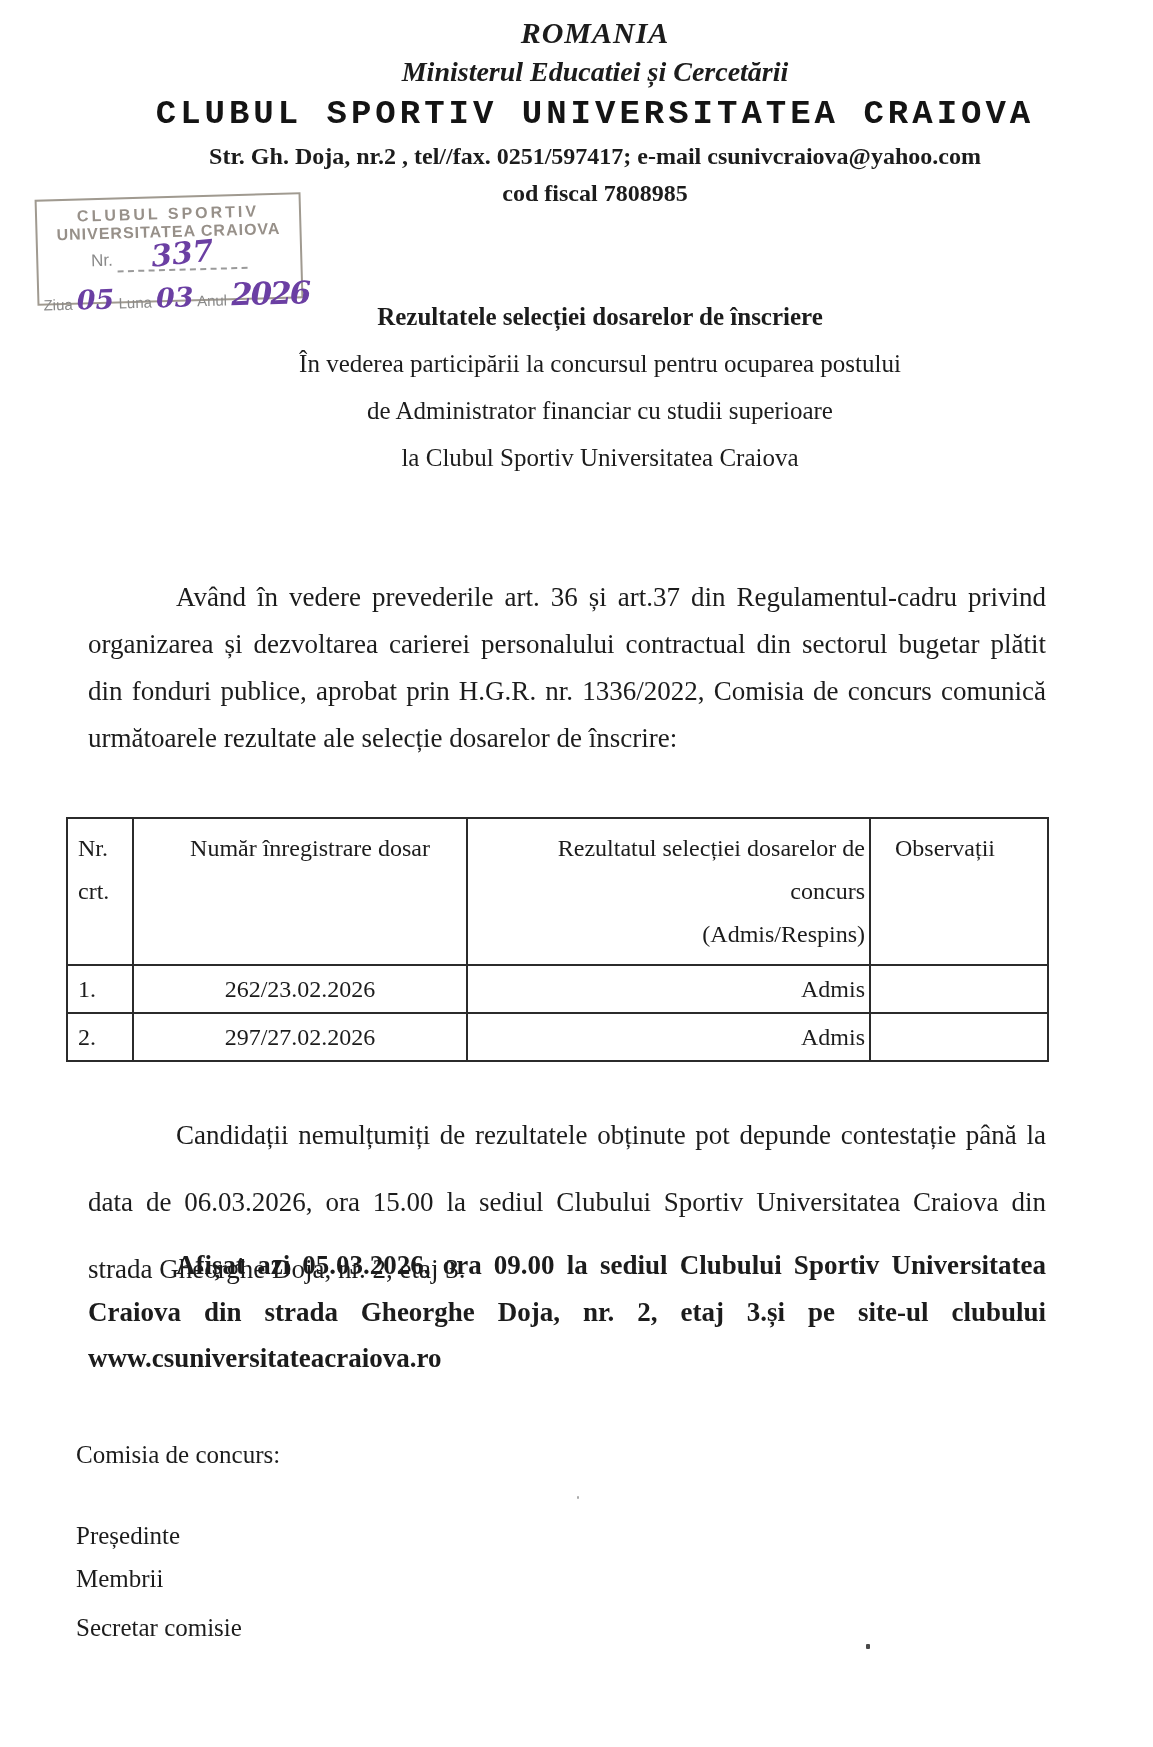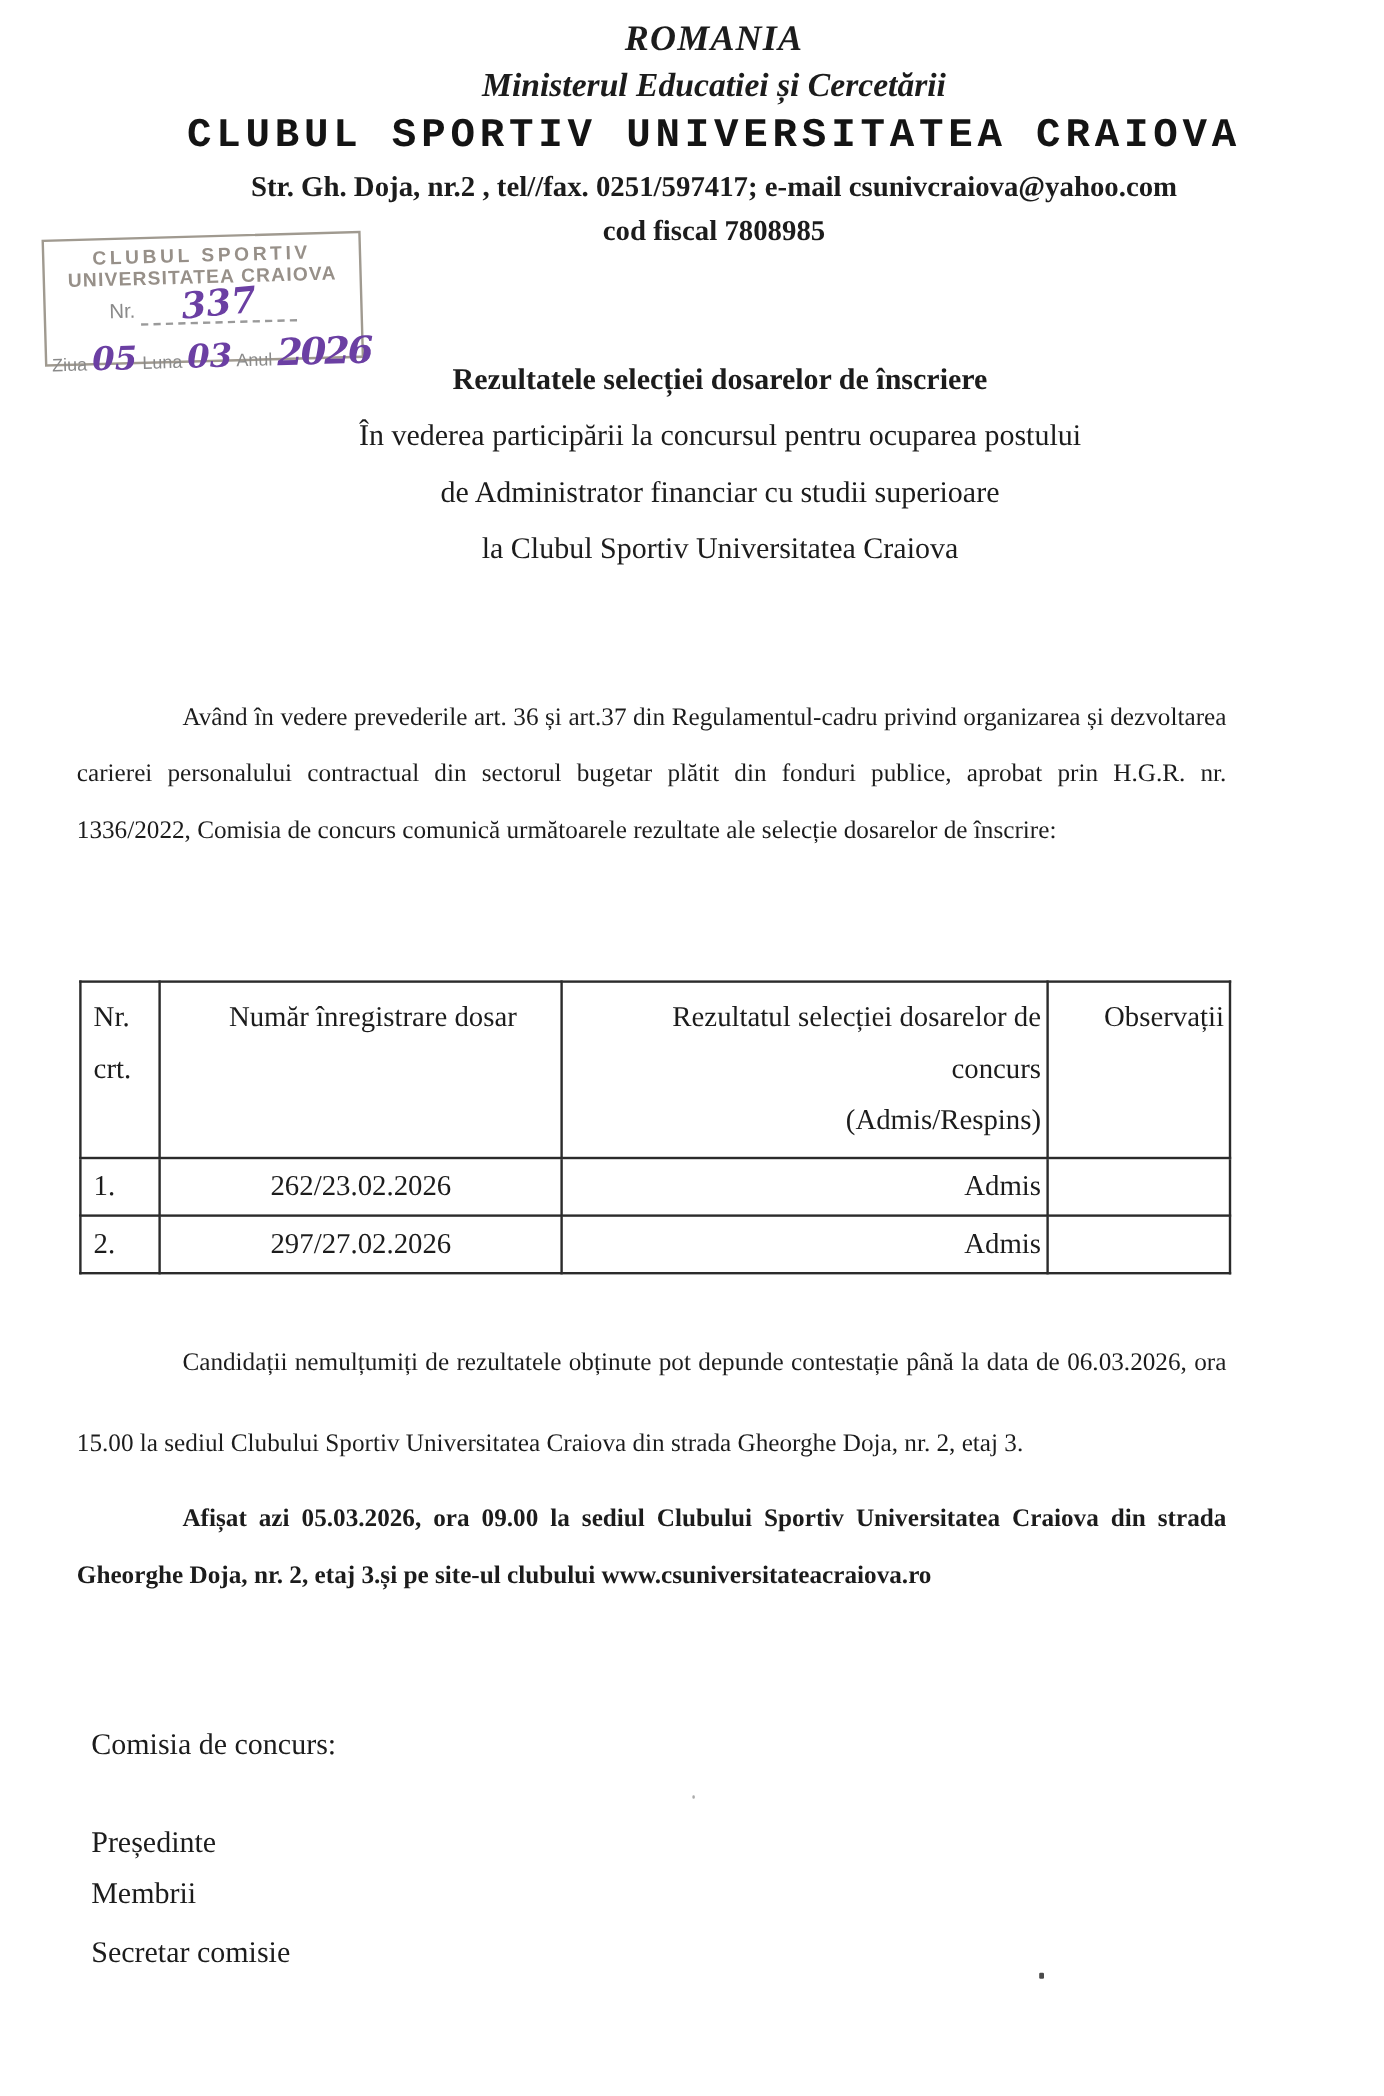--- a/index.html
+++ b/index.html
@@ -53,22 +53,22 @@
   }
   .hand-day, .hand-month { font-size:27px; }
   .hand-year { font-size:31px; letter-spacing:-2px; }
 
   
   .titleblock { position:absolute; left:40px; top:293px; width:1120px; text-align:center; line-height:47px; font-size:25px; }
   .titleblock .t-main { font-weight:bold; }
 
   
   .para {
-    position:absolute; left:64px; width:958px;
-    font-size:21px; line-height:47px;
+    position:absolute; left:88px; width:958px;
+    font-size:27px; line-height:47px;
     text-align:justify; text-indent:88px;
   }
   .para-intro  { top:574px; }
   .para-cand   { top:1102px; line-height:67px; }
   .para-afisat { top:1242px; line-height:46.5px;font-weight:bold; }
 
   
   table.results {
     position:absolute; left:66px; top:817px; width:960px;
     border-collapse:collapse; table-layout:fixed;
@@ -77,21 +77,21 @@
   table.results th, table.results td {
     border:2px solid #2b2b2b;
     font-weight:normal;
     vertical-align:top;
     padding:8px 4px;
     line-height:43px;
   }
   table.results .c-nr  { width:66px;  text-align:left; padding-left:10px; }
   table.results .c-dos { width:334px; text-align:center; }
   table.results .c-rez { width:403px; text-align:right; }
-  table.results .c-obs { width:152px; text-align:right; }
+  table.results .c-obs { width:178px; text-align:left; }
   table.results thead th { height:147px;padding-left:24px; }
   table.results tbody td { height:48px; padding:2px 4px; vertical-align:middle; line-height:26px; }
   table.results tbody .c-nr { vertical-align:middle; }
   .th-line { display:block; }
 
   
   .sig { position:absolute; left:76px; font-size:25px; line-height:30px; }
   .sig-comisia    { top:1440px; }
   .sig-presedinte { top:1521px; }
   .sig-membrii    { top:1564px; }

